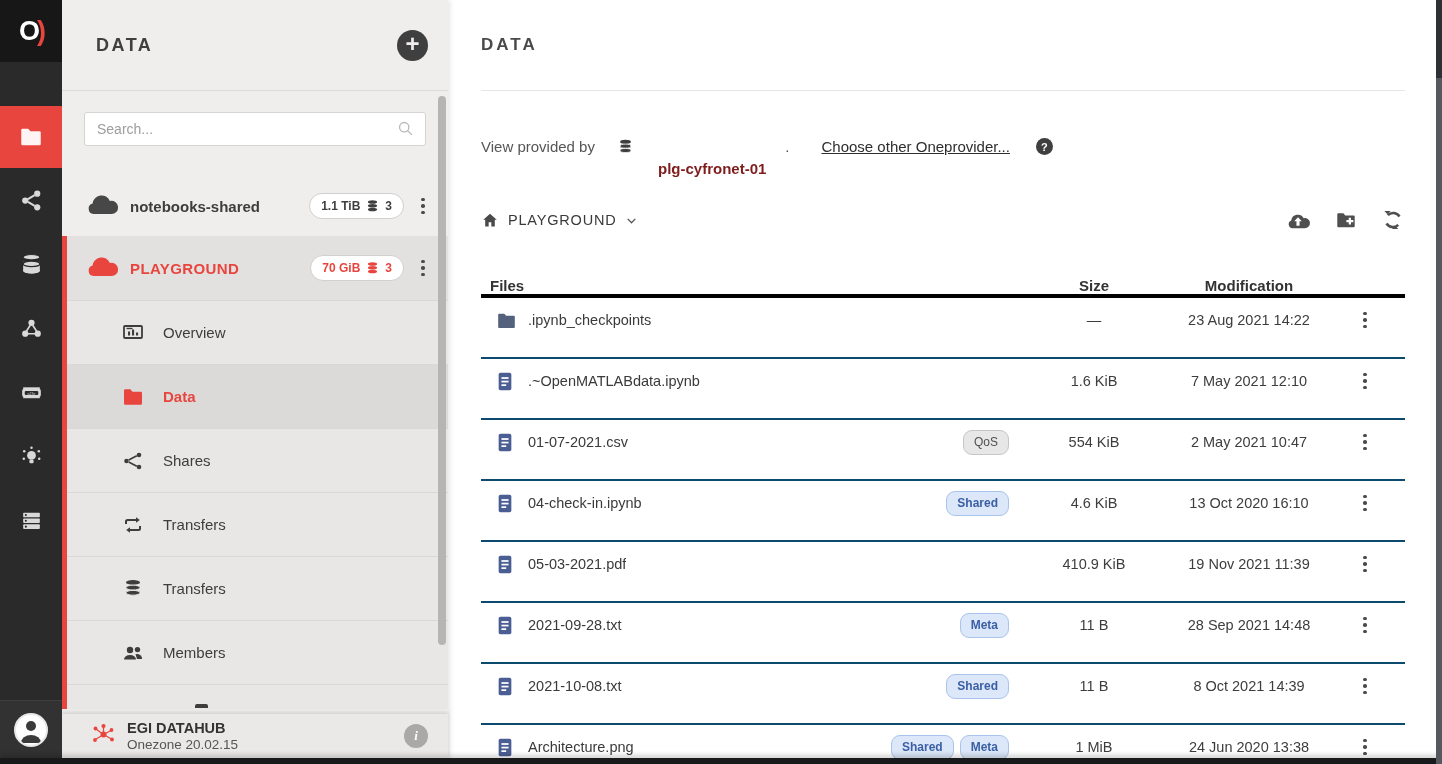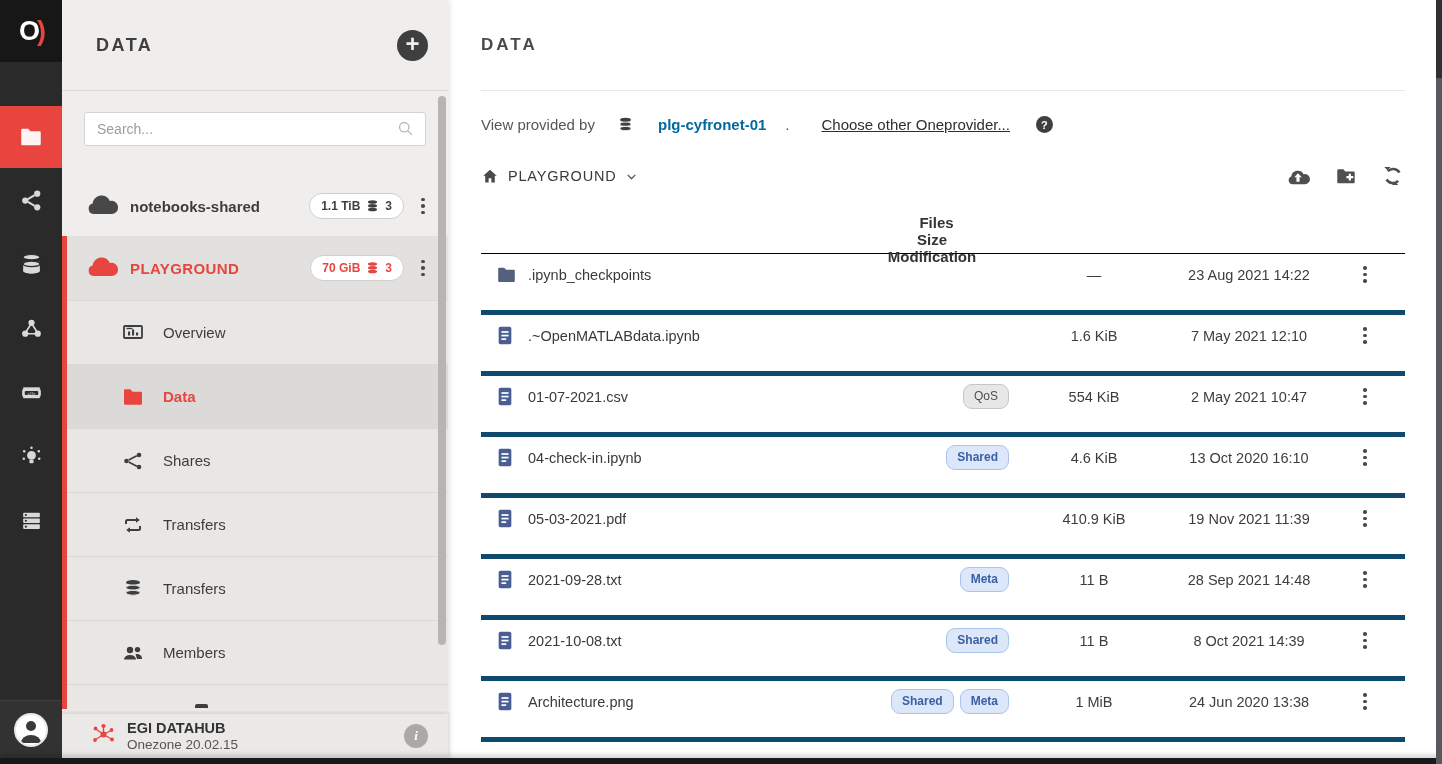--- a/index.html
+++ b/index.html
@@ -64,35 +64,35 @@
   .info-circle { width:24px; height:24px; border-radius:50%; background:#aaa9a8; color:#fff; font-size:13px; font-weight:700;
     display:flex; align-items:center; justify-content:center; cursor:pointer; font-family:"Liberation Serif",serif; font-style:italic; }
   .sb-scrollbar { position:absolute; right:2px; top:96px; width:8px; height:549px; border-radius:4px; background:#b7b5b3; }
 
   
   .main { position:absolute; left:448px; top:0; right:6px; height:758px; background:#fff; overflow:hidden; }
   .m-pad { padding:0 31px 0 33px; }
   .m-header { height:91px; border-bottom:1px solid #e7e7e7; display:flex; align-items:center; }
   .m-title { font-size:17px; font-weight:700; letter-spacing:3px; color:#4a4a4a; }
   .provider-line { margin-top:25px; display:flex; align-items:center; font-size:15px; color:#565656; gap:24px; }
-  .provider-line .pname { font-weight:700; color:#0369a1; margin-left:2px; }
+  .provider-line .pname { font-weight:700; color:#7f1d1d; margin-left:2px;margin-top:44px; }
   .provider-line .dot-sep { color:#565656; margin-left:-5px; }
   .provider-link { color:#2e2e2e; text-decoration:underline; margin-left:8px; cursor:pointer; }
   .help-circle { width:17px; height:17px; border-radius:50%; background:#3f3f3f; color:#fff; font-size:11px; font-weight:700;
     display:flex; align-items:center; justify-content:center; cursor:pointer; margin-left:2px; }
 
   .toolbar { margin-top:31px; display:flex; align-items:center; }
   .breadcrumb { display:flex; align-items:center; gap:9px; cursor:pointer; }
   .bc-label { font-size:14.5px; color:#3a3a3a; letter-spacing:0.8px; }
   .tb-actions { margin-left:auto; display:flex; align-items:center; gap:23px; }
   .tb-btn { cursor:pointer; display:flex; }
 
   .ftable { margin-top:26px; }
-  .f-headrow { display:flex; align-items:center; height:40px; border-bottom:1px solid #000000; padding-right:22px;flex-direction:column; }
-  .f-row { display:flex; align-items:center; height:61px; border-bottom:5px solid #0c4a6e; padding:0 22px 15px 16px; cursor:pointer; }
+  .f-headrow { display:flex; align-items:flex-end; height:40px; border-bottom:4px solid #000000; padding-right:22px; }
+  .f-row { display:flex; align-items:center; height:61px; border-bottom:2px solid #0c4a6e; padding:0 22px 15px 16px; cursor:pointer; }
   .col-name { flex:1; display:flex; align-items:center; min-width:0; }
   .col-badges { width:150px; display:flex; justify-content:flex-end; gap:6px; padding-right:20px; }
   .col-size { width:130px; text-align:center; font-size:14.5px; color:#3d3d3d; }
   .col-mod { width:180px; text-align:center; font-size:14.5px; color:#3d3d3d; white-space:nowrap; }
   .col-dots { width:44px; display:flex; justify-content:center; }
   .f-headrow .h-files { flex:1; font-size:15px; font-weight:700; color:#333; padding-left:9px; }
   .f-headrow .h-size { width:130px; text-align:center; font-size:15px; font-weight:700; color:#333; }
   .f-headrow .h-mod { width:180px; text-align:center; font-size:15px; font-weight:700; color:#333; }
   .f-headrow .h-badges { width:150px; } .f-headrow .h-dots { width:44px; }
   .fname { font-size:14.5px; color:#3a3a3a; margin-left:12px; white-space:nowrap; overflow:hidden; text-overflow:ellipsis; }

